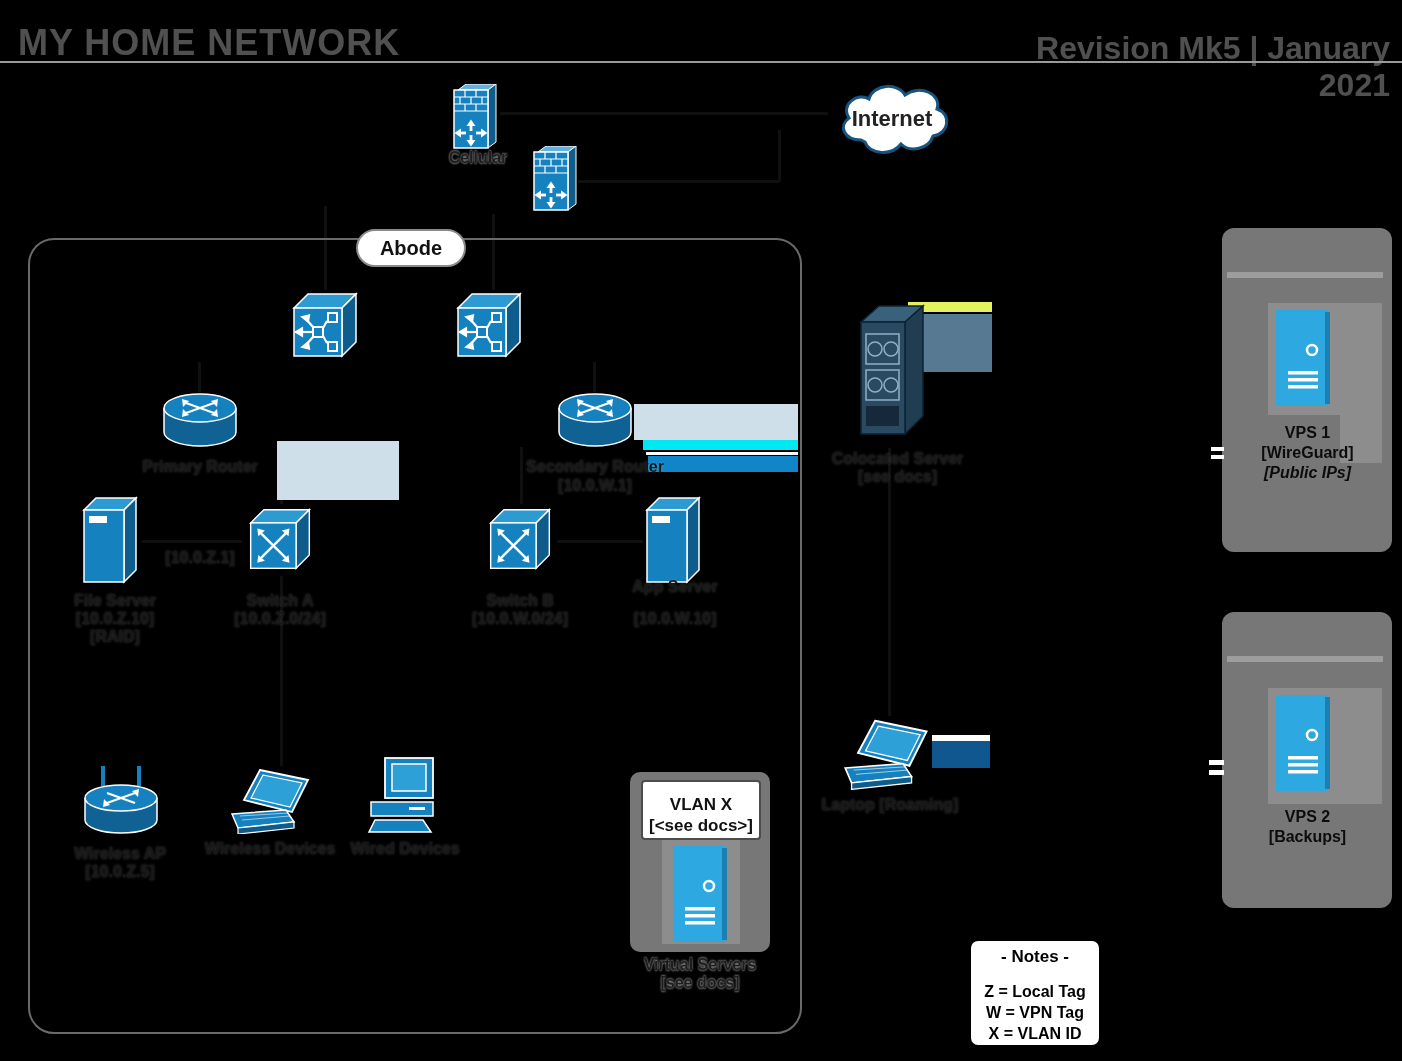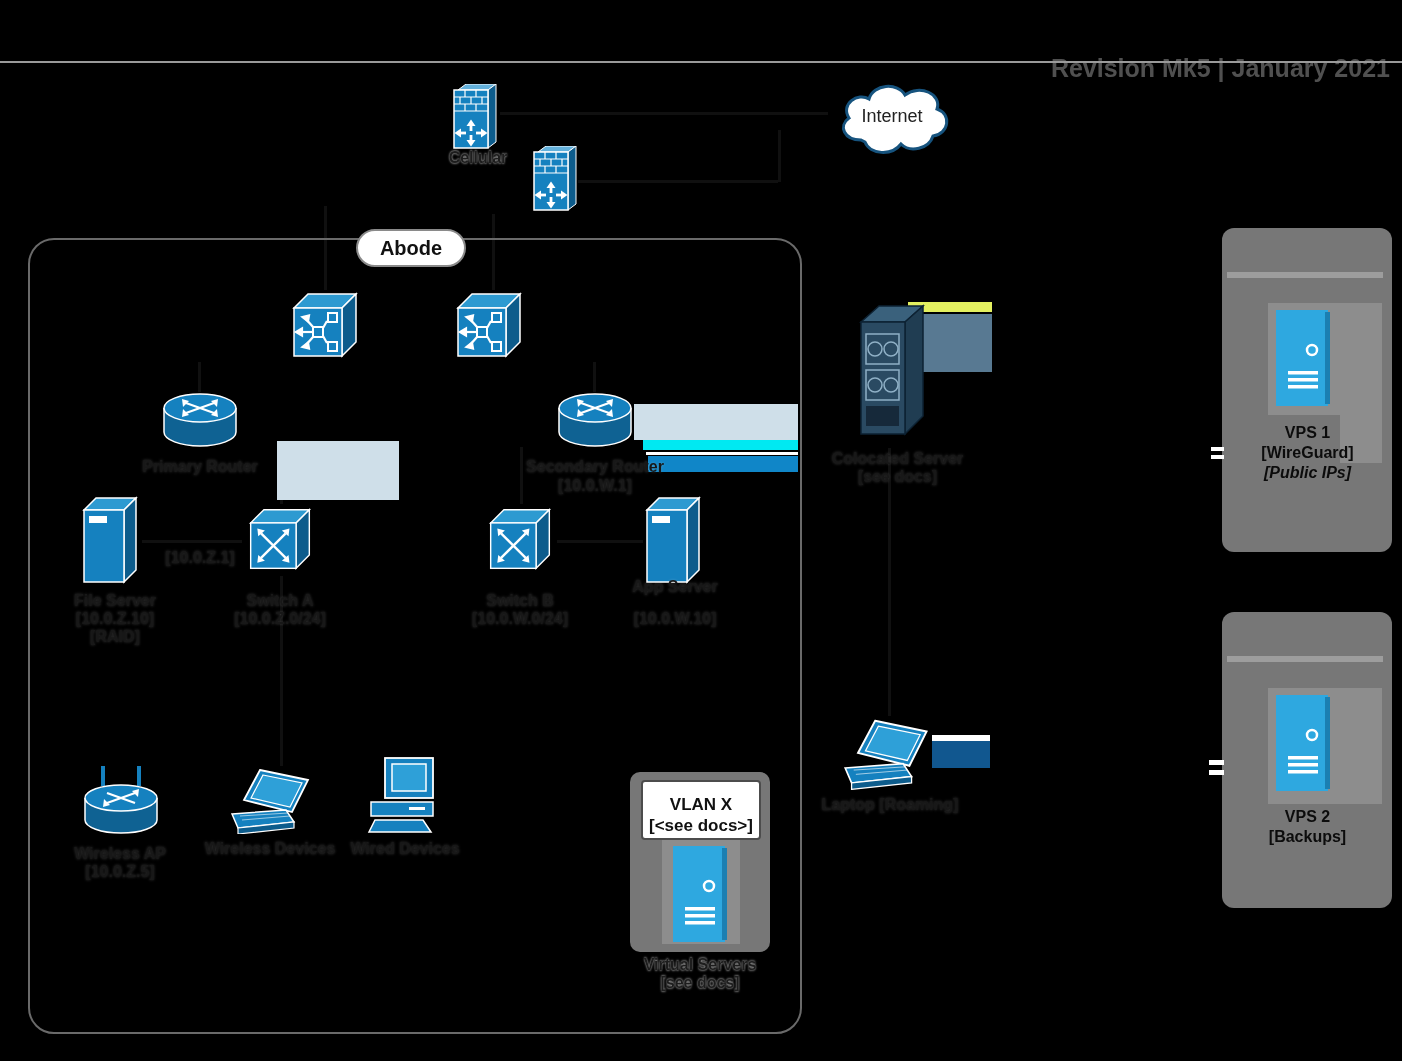--- a/index.html
+++ b/index.html
@@ -1,38 +1,38 @@
 <!DOCTYPE html>
 <html><head>
 <meta charset="utf-8">
 <style>
   html,body{margin:0;padding:0;background:#000;}
   .stage{position:relative;width:1402px;height:1061px;background:#000;overflow:hidden;
          font-family:"Liberation Sans",sans-serif;}
   .abs{position:absolute;}
   
   .title{color:rgba(145,145,145,0.55);font-size:36px;font-weight:bold;letter-spacing:1px;}
-  .subtitle{color:rgba(145,145,145,0.55);font-size:25px;font-weight:bold;margin-top:24px;}
+  .subtitle{color:rgba(145,145,145,0.55);font-size:32px;font-weight:bold;}
   .hrule{background:#9a9a9a;height:2px;}
   
   .abode-box{border:2px solid #6a6a6a;border-radius:26px;background:transparent;}
   .pill{background:#fff;border:2px solid #8a8a8a;border-radius:19px;text-align:center;
         font-size:20px;font-weight:bold;color:#111;}
   .graybox{background:#777;border-radius:12px;}
   .graybox-light{background:#8d8d8d;}
   .whitelabel{background:#fff;border:2px solid #4c4c4c;border-radius:4px;text-align:center;
               color:#111;font-weight:bold;}
   .notes{background:#fff;border:3px solid #000;border-radius:10px;text-align:center;
          color:#000;font-weight:bold;font-size:16px;}
   
   .dev-label{position:absolute;text-align:center;font-size:16px;font-weight:bold;line-height:18px;}
   .ghost{color:#181818;text-shadow:0 0 3px rgba(255,255,255,0.22);}
   .ghost2{color:#1d1d1d;text-shadow:0 1px 2px rgba(255,255,255,0.45),0 -1px 2px rgba(255,255,255,0.45);}
   .darkongray{color:#0c0c0c;}
-  .cloud-label{color:#222;font-size:18px;font-weight:normal;text-align:center;}
+  .cloud-label{color:#222;font-size:22px;font-weight:bold;text-align:center;}
   
   .link{background:#101010;}
   .dash{background:#fff;}
   svg.icon{position:absolute;display:block;}
 </style>
 </head>
 <body>
 
 <svg width="0" height="0" style="position:absolute">
   <defs>
@@ -180,20 +180,21 @@
     </symbol>
 
     <symbol id="i-cloud" viewBox="0 0 128 84">
       <path d="M33,64 C16,64 10,50 21,42 C12,28 30,16 41,23 C45,8 70,6 77,19 C92,8 114,18 109,33 C124,38 121,58 105,60 C101,73 82,77 73,68 C64,80 42,79 37,66 Z" fill="#fff" stroke="#16537e" stroke-width="3"></path>
     </symbol>
   </defs>
 </svg>
 
 <div class="stage">
 
+  <div class="abs title" style="left:18px;top:22px;width:760px;">MY HOME NETWORK</div>
   <div class="abs subtitle" style="left:990px;top:30px;width:400px;text-align:right;">Revision Mk5  |  January 2021</div>
   <div class="abs hrule" style="left:0;top:61px;width:1402px;"></div>
 
   <div class="abs link" style="left:500px;top:112px;width:328px;height:3px;"></div>
   <div class="abs link" style="left:578px;top:180px;width:200px;height:3px;"></div>
   <div class="abs link" style="left:778px;top:130px;width:3px;height:52px;"></div>
   <div class="abs link" style="left:324px;top:206px;width:3px;height:84px;"></div>
   <div class="abs link" style="left:492px;top:214px;width:3px;height:76px;"></div>
   <div class="abs link" style="left:198px;top:362px;width:3px;height:30px;"></div>
   <div class="abs link" style="left:593px;top:362px;width:3px;height:30px;"></div>
@@ -330,14 +331,20 @@
   <div class="abs" style="left:1227px;top:656px;width:156px;height:6px;background:#9d9d9d;"></div>
   <div class="abs graybox-light" style="left:1268px;top:688px;width:114px;height:116px;"></div>
   <svg class="icon" style="left:1276px;top:695px;width:56px;height:96px;">
       <use href="#i-flatserver"></use>
     </svg>
   <div class="dev-label darkongray" style="left:1235px;top:808px;width:145px;">VPS 2</div>
   <div class="dev-label darkongray" style="left:1235px;top:828px;width:145px;">[Backups]</div>
   <div class="abs dash" style="left:1209px;top:760px;width:15px;height:5px;"></div>
   <div class="abs dash" style="left:1209px;top:770px;width:15px;height:5px;"></div>
 
+  <div class="abs notes" style="left:968px;top:938px;width:128px;height:98px;padding-top:6px;">
+    <div style="font-size:17px;margin-bottom:14px;">- Notes -</div>
+    <div style="line-height:21px;">Z = Local Tag</div>
+    <div style="line-height:21px;">W = VPN Tag</div>
+    <div style="line-height:21px;">X = VLAN ID</div>
+  </div>
 
 </div>
 
 </body></html>

